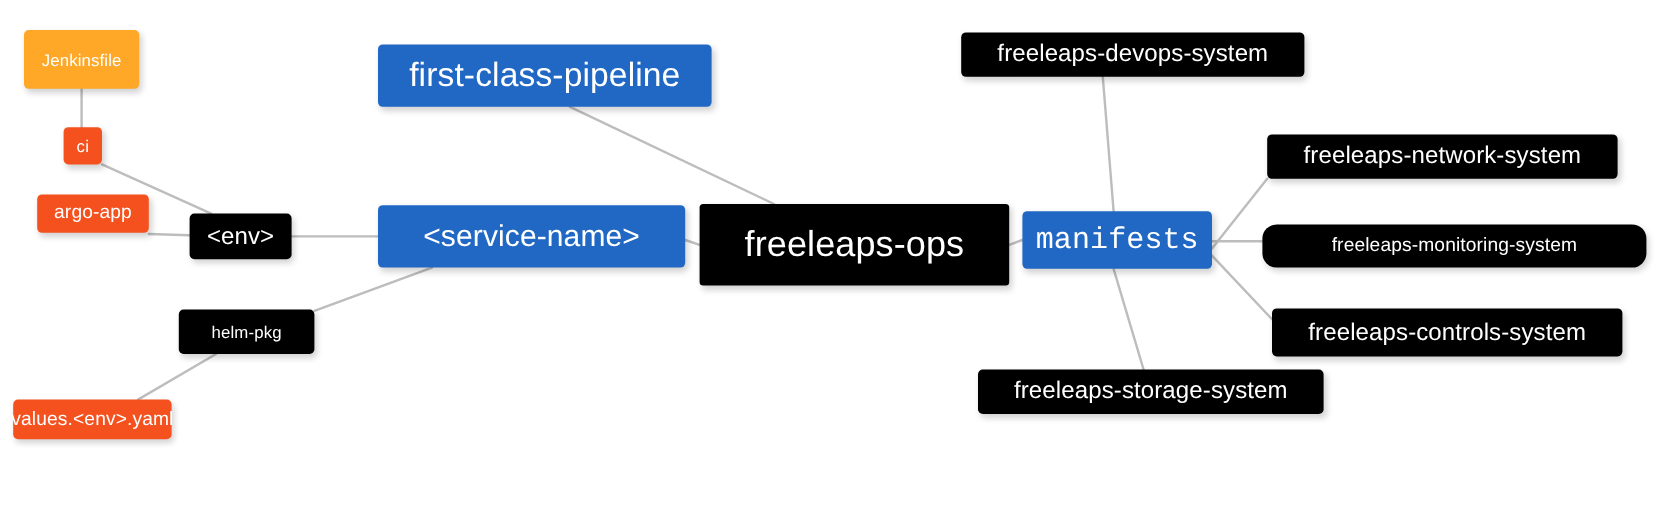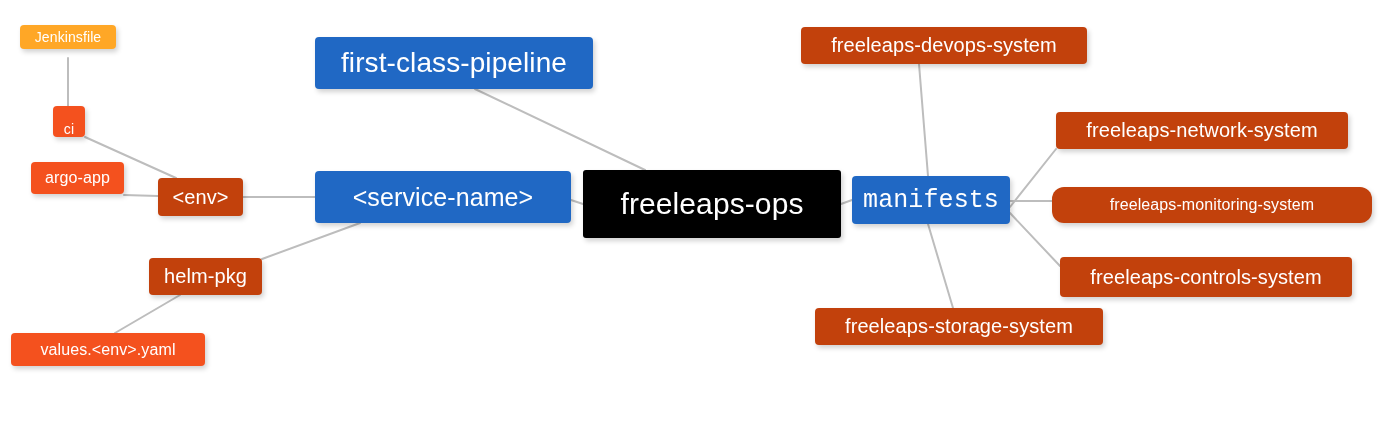--- a/index.html
+++ b/index.html
@@ -42,21 +42,21 @@
     white-space: nowrap;
     box-shadow: 2px 3px 5px rgba(0,0,0,0.18);
     letter-spacing: 0.1px;
     padding: 0 10px;
   }
   .node-root {
     background: #000000;
     border-radius: 3px;
   }
   .node-blue   { background: #2068c4; }
-  .node-green  { background: #c2410c; }
+  .node-green  { background: #000000; }
   .node-orange { background: #ffa726; }
   .node-red    { background: #f4511e; }
 </style>
 </head>
 <body>
 
 <div id="canvas">
   <svg id="edges" viewBox="0 0 1390 421">
       <polyline class="edge" points="571,200 583,204"></polyline>
       <polyline class="edge" points="841,204 852,200"></polyline>
@@ -82,33 +82,33 @@
       </div>
       <div class="node node-blue" style="left: 852px; top: 176px; width: 158px; height: 48px; font-size: 25px; font-family: Liberation Mono, monospace;">
         <span>manifests</span>
       </div>
       <div class="node node-blue" style="left: 315px; top: 37px; width: 278px; height: 52px; font-size: 28px;">
         <span>first-class-pipeline</span>
       </div>
       <div class="node node-green" style="left: 158px; top: 178px; width: 85px; height: 38px; font-size: 20px;">
         <span>&lt;env&gt;</span>
       </div>
-      <div class="node node-green" style="left: 149px; top: 258px; width: 113px; height: 37px; font-size: 20px;">
+      <div class="node node-green" style="left: 149px; top: 258px; width: 113px; height: 37px; font-size: 14px;">
         <span>helm-pkg</span>
       </div>
-      <div class="node node-red" style="left: 53px; top: 106px; width: 32px; height: 31px; font-size: 14px; align-items: flex-end;">
+      <div class="node node-red" style="left: 53px; top: 106px; width: 32px; height: 31px; font-size: 14px;">
         <span>ci</span>
       </div>
-      <div class="node node-orange" style="left: 20px; top: 25px; width: 96px; height: 24px; font-size: 14px;">
+      <div class="node node-orange" style="left: 20px; top: 25px; width: 96px; height: 49px; font-size: 14px;">
         <span>Jenkinsfile</span>
       </div>
       <div class="node node-red" style="left: 31px; top: 162px; width: 93px; height: 32px; font-size: 16px;">
         <span>argo-app</span>
       </div>
-      <div class="node node-red" style="left: 11px; top: 333px; width: 194px; height: 33px; font-size: 16px;">
+      <div class="node node-red" style="left: 11px; top: 333px; width: 132px; height: 33px; font-size: 16px;">
         <span>values.&lt;env&gt;.yaml</span>
       </div>
       <div class="node node-green" style="left: 801px; top: 27px; width: 286px; height: 37px; font-size: 20px;">
         <span>freeleaps-devops-system</span>
       </div>
       <div class="node node-green" style="left: 1056px; top: 112px; width: 292px; height: 37px; font-size: 20px; text-align: right;">
         <span>freeleaps-network-system</span>
       </div>
       <div class="node node-green" style="left: 1052px; top: 187px; width: 320px; height: 36px; font-size: 16px; border-radius: 12px;">
         <span>freeleaps-monitoring-system</span>

